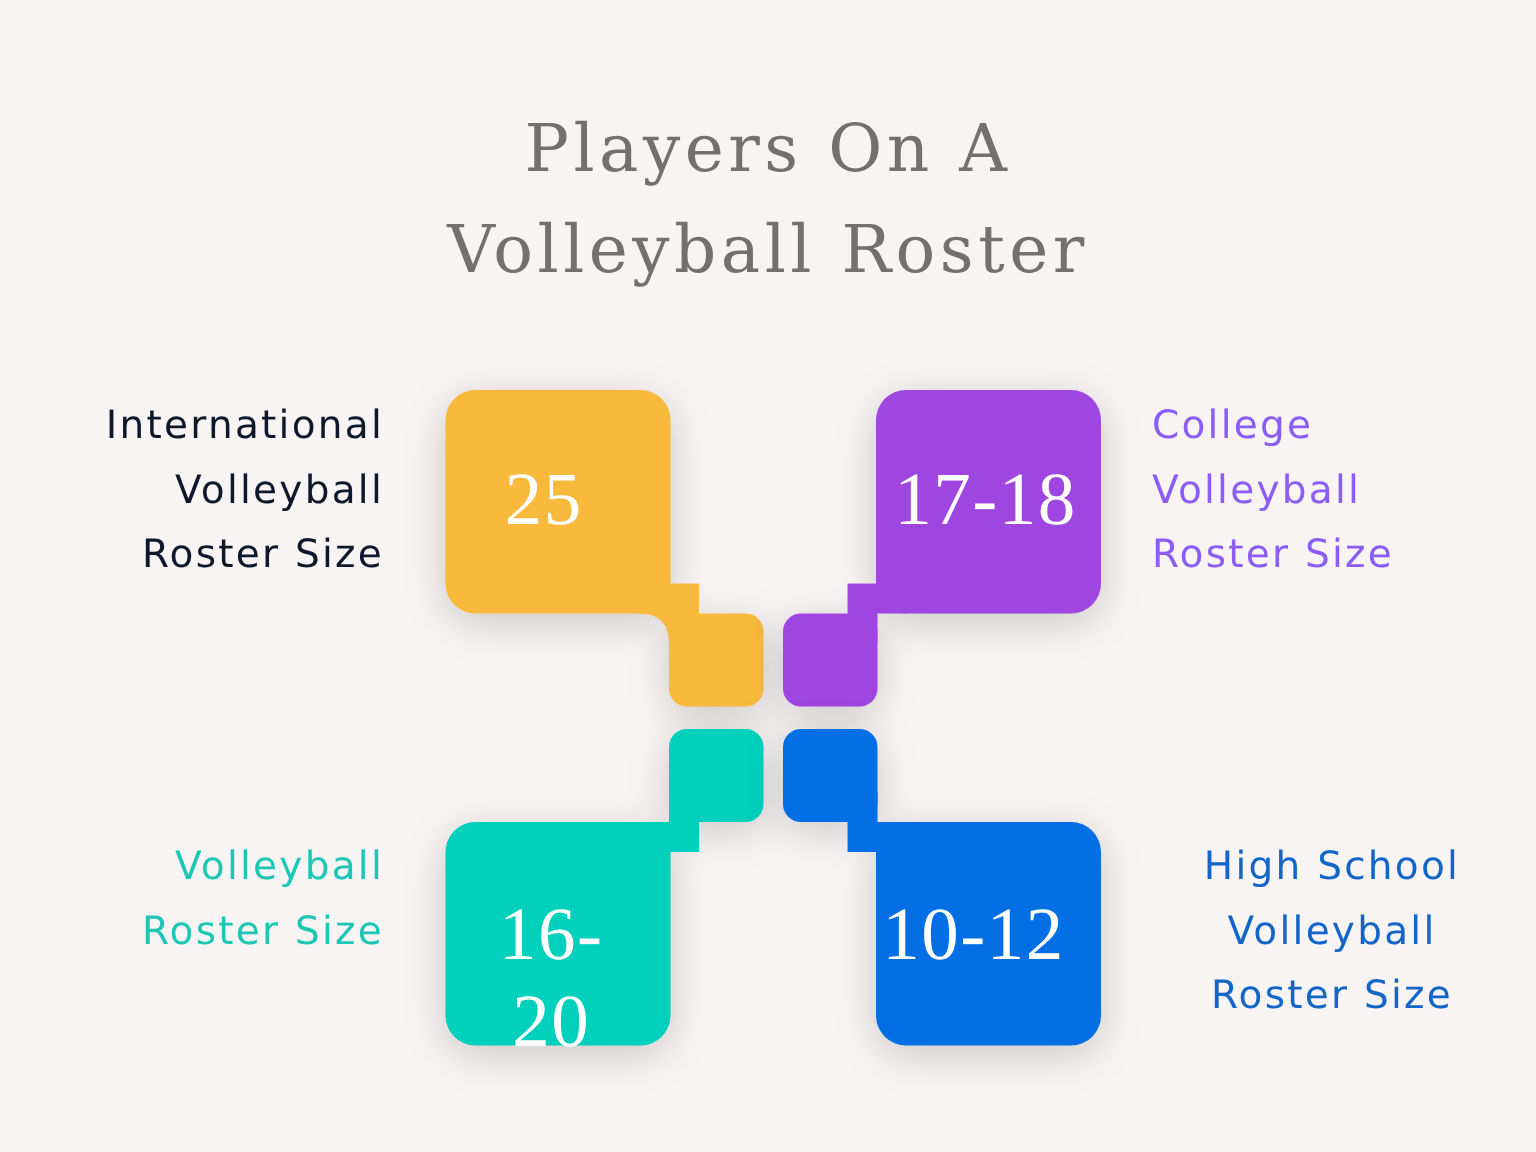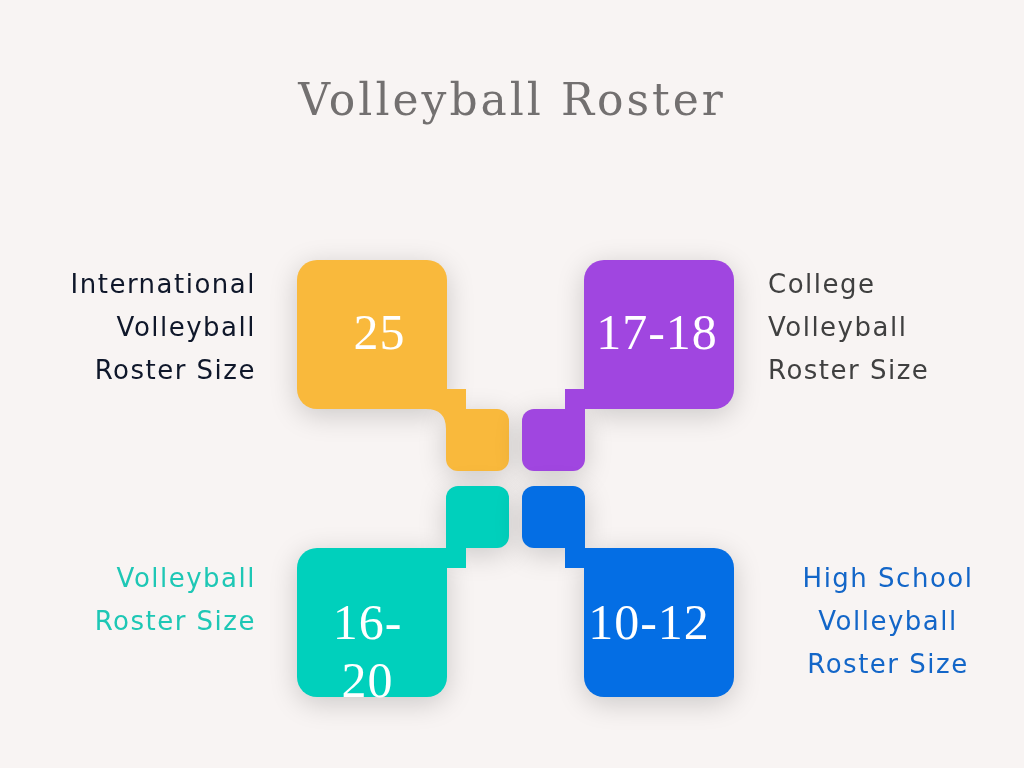--- a/index.html
+++ b/index.html
@@ -30,48 +30,49 @@
   }
   .label span { display: block; }
   .left { text-align: right; }
   .right { text-align: left; }
   .connector { position: absolute; }
 </style>
 </head>
 <body>
 
 <div class="title">
+  <span>Players On A</span>
   <span>Volleyball Roster</span>
 </div>
 
 <div>
   <div class="block shadow" style="left:297px;top:260px;width:150px;height:149px;background:#f9b93c;"></div>
   <div class="small shadow" style="left:446px;top:409px;width:63px;height:62px;background:#f9b93c;"></div>
   <svg class="connector" style="left:426px;top:389px;" width="40" height="40">
     <path d="M0 0 H20 V20 H40 V40 H20 Q20 20 0 20 Z" fill="#f9b93c"></path>
     <rect x="0" y="0" width="40" height="20" fill="#f9b93c"></rect>
     <rect x="20" y="0" width="20" height="40" fill="#f9b93c"></rect>
   </svg>
-  <div class="num" style="left:297px;top:303px;width:165px;">25</div>
+  <div class="num" style="left:280px;top:303px;width:165px;">25</div>
   <div class="label left" style="left:20px;top:263px;width:236px;color:#0f172a;">
     <span>International</span>
     <span>Volleyball</span>
     <span>Roster Size</span>
   </div>
 </div>
 
 <div>
   <div class="block shadow" style="left:584px;top:260px;width:150px;height:149px;background:#a046e0;"></div>
   <div class="small shadow" style="left:522px;top:409px;width:63px;height:62px;background:#a046e0;"></div>
   <svg class="connector" style="left:565px;top:389px;" width="40" height="40">
     <rect x="0" y="0" width="40" height="20" fill="#a046e0"></rect>
     <rect x="0" y="0" width="20" height="40" fill="#a046e0"></rect>
   </svg>
   <div class="num" style="left:584px;top:303px;width:146px;">17-18</div>
-  <div class="label right" style="left:768px;top:263px;width:240px;color:#404040;">
+  <div class="label right" style="left:768px;top:263px;width:240px;color:#8b5cf6;">
     <span>College</span>
     <span>Volleyball</span>
     <span>Roster Size</span>
   </div>
 </div>
 
 <div>
   <div class="small shadow" style="left:446px;top:486px;width:63px;height:62px;background:#00d0bc;"></div>
   <div class="block shadow" style="left:297px;top:548px;width:150px;height:149px;background:#00d0bc;"></div>
   <svg class="connector" style="left:426px;top:528px;" width="40" height="40">

